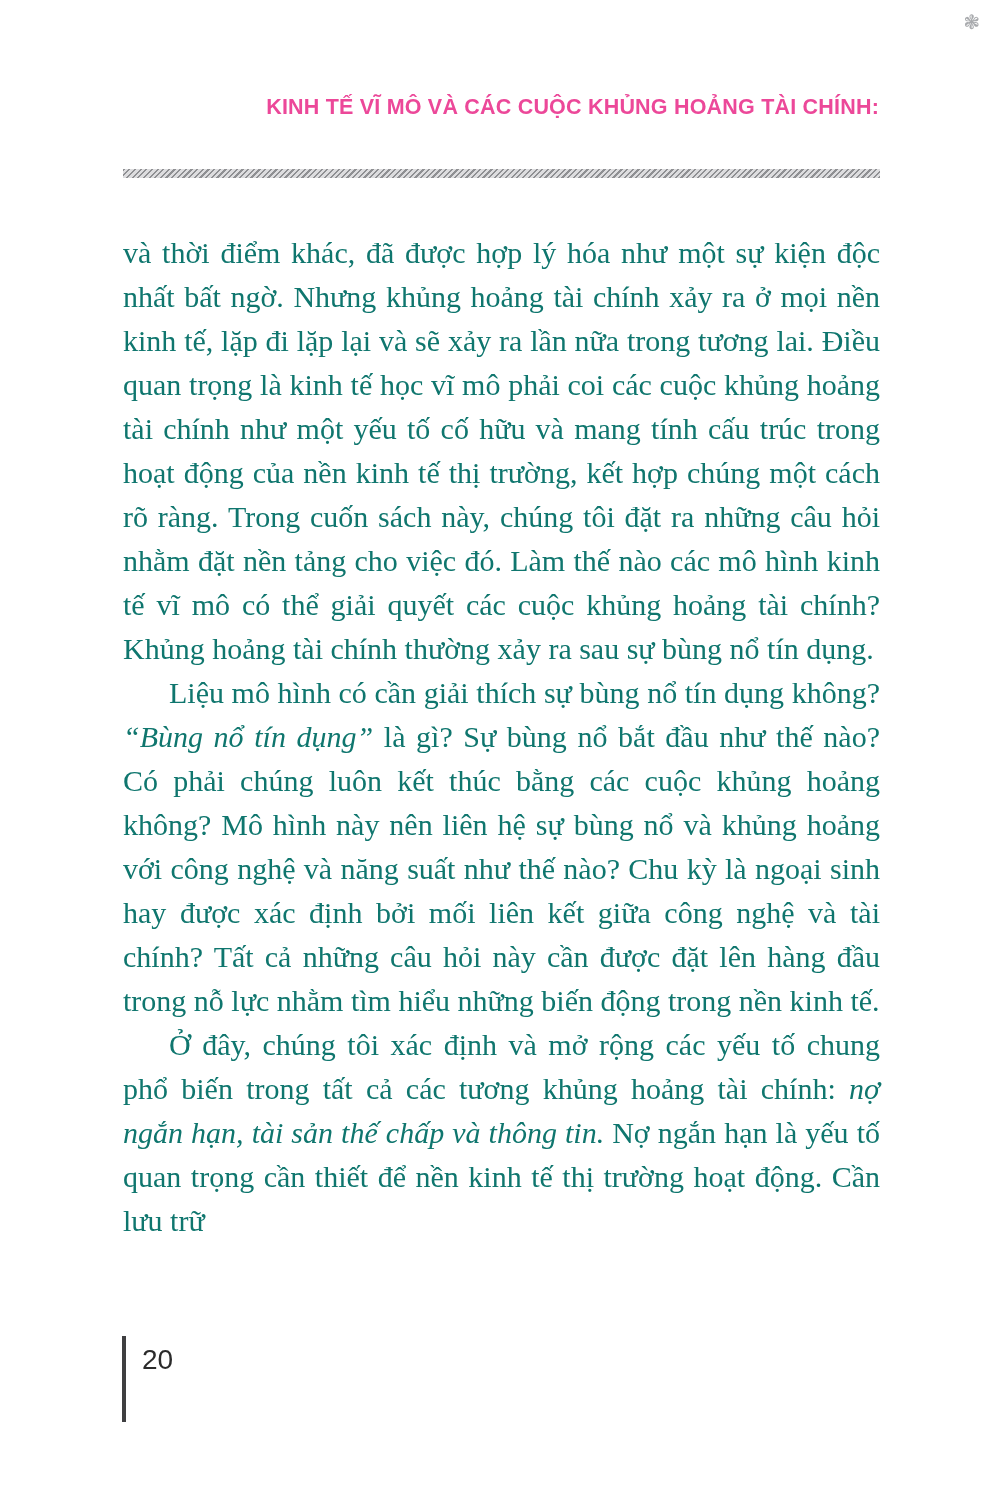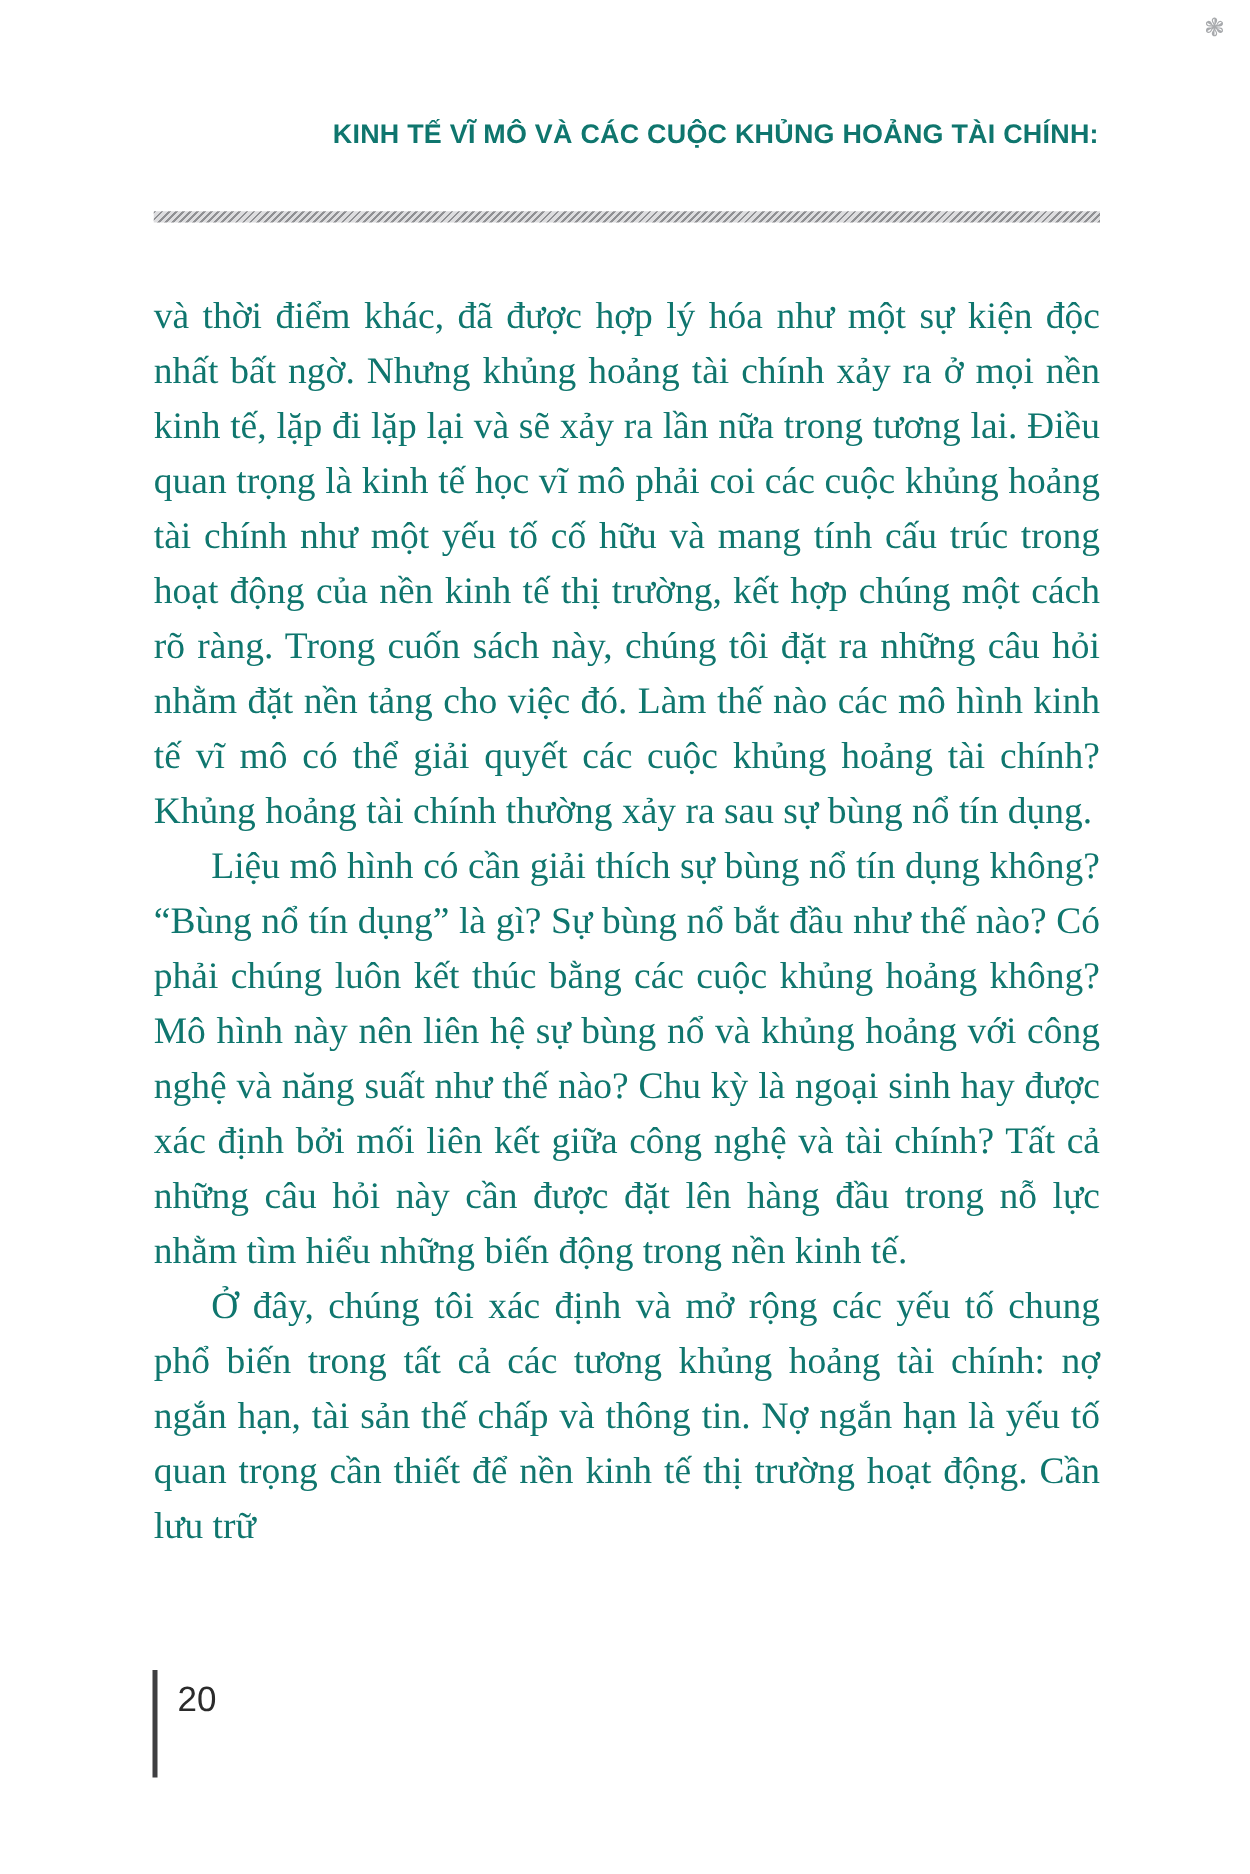--- a/index.html
+++ b/index.html
@@ -21,21 +21,21 @@
     font-family: "DejaVu Sans", sans-serif;
   }
 
   .running-header {
     position: absolute;
     top: 94px;
     left: 120px;
     right: 121px;
     text-align: right;
     font-family: "Liberation Sans", sans-serif;
-    color: #0f766e;
+    color: #ec4899;
   }
   .running-header .line1 {
     font-weight: 700;
     font-size: 21.5px;
     line-height: 27px;
     letter-spacing: 0.2px;
   }
   .running-header .line2 {
     font-weight: 700;
     font-size: 21px;
@@ -61,21 +61,21 @@
     top: 231px;
     left: 123px;
     width: 757px;
     font-size: 30px;
     line-height: 44px;
     color: #0f766e;
     text-align: justify;
   }
   .body-text p { margin: 0; }
   .body-text p.indent { text-indent: 46px; }
-  .ital { }
+  .ital { font-style: italic; }
 
   .page-number-rule {
     position: absolute;
     left: 122px;
     top: 1336px;
     width: 4px;
     height: 86px;
     background: #3f3f41;
   }
   .page-number {

